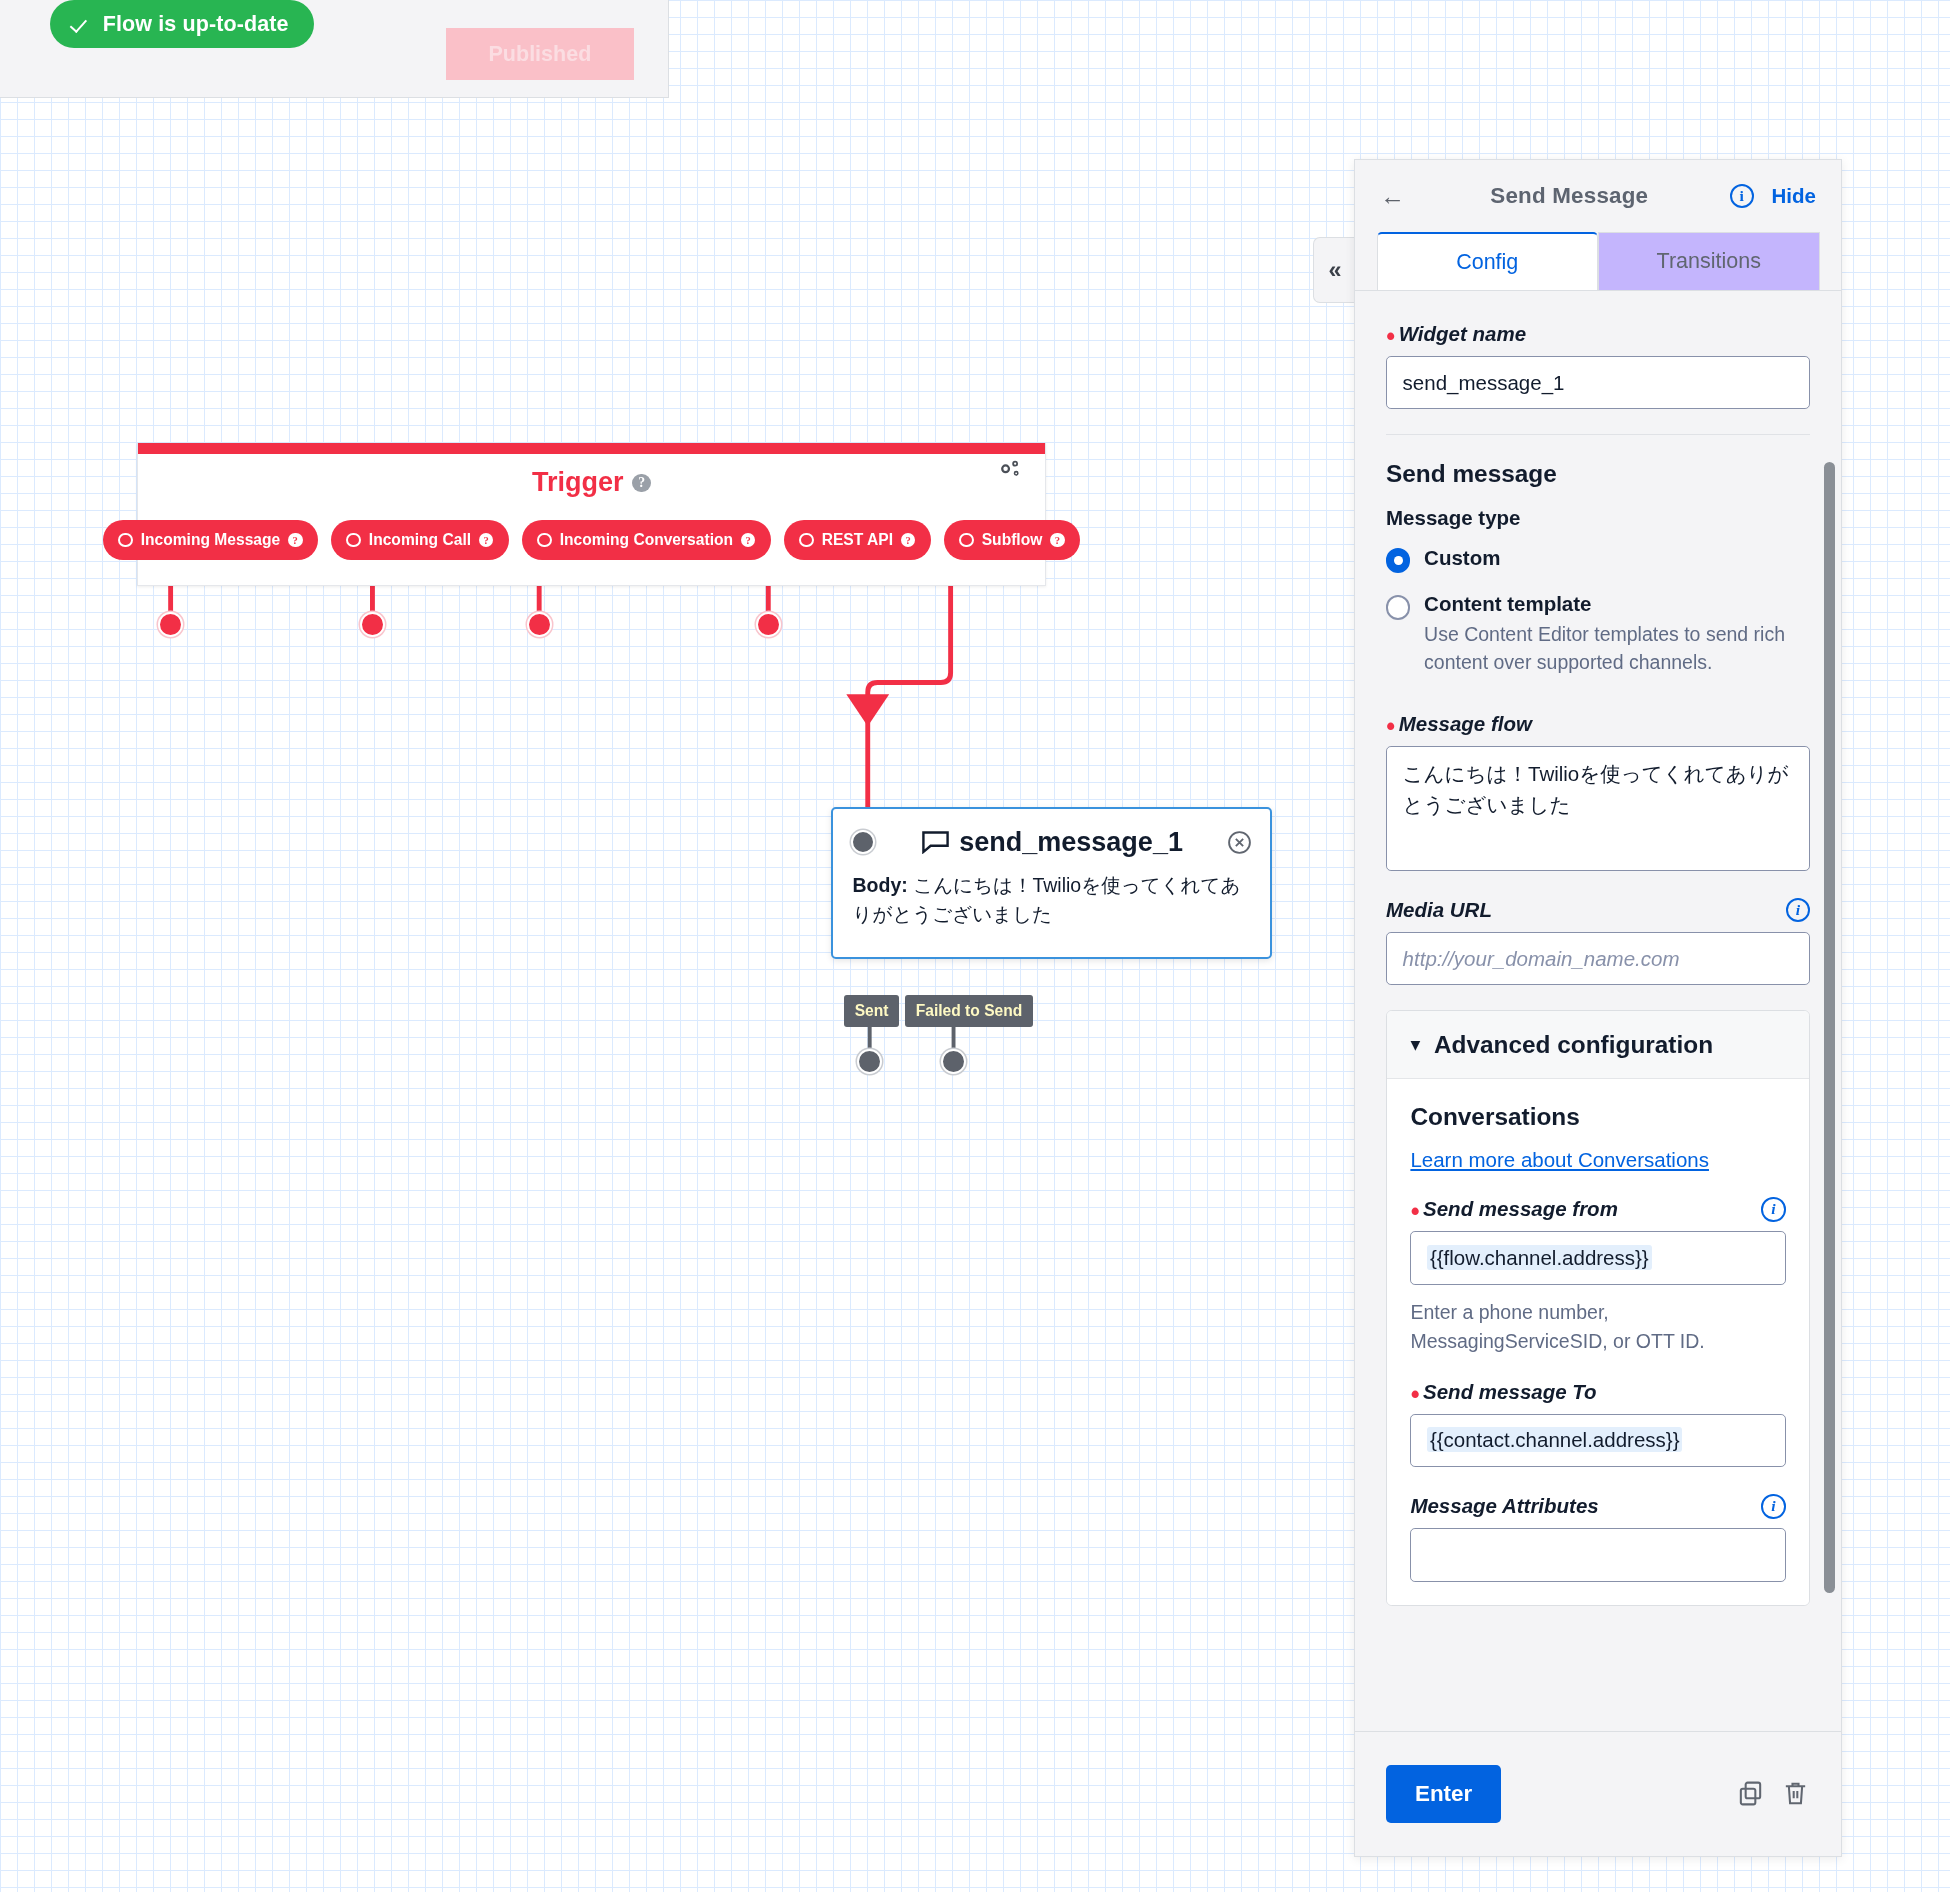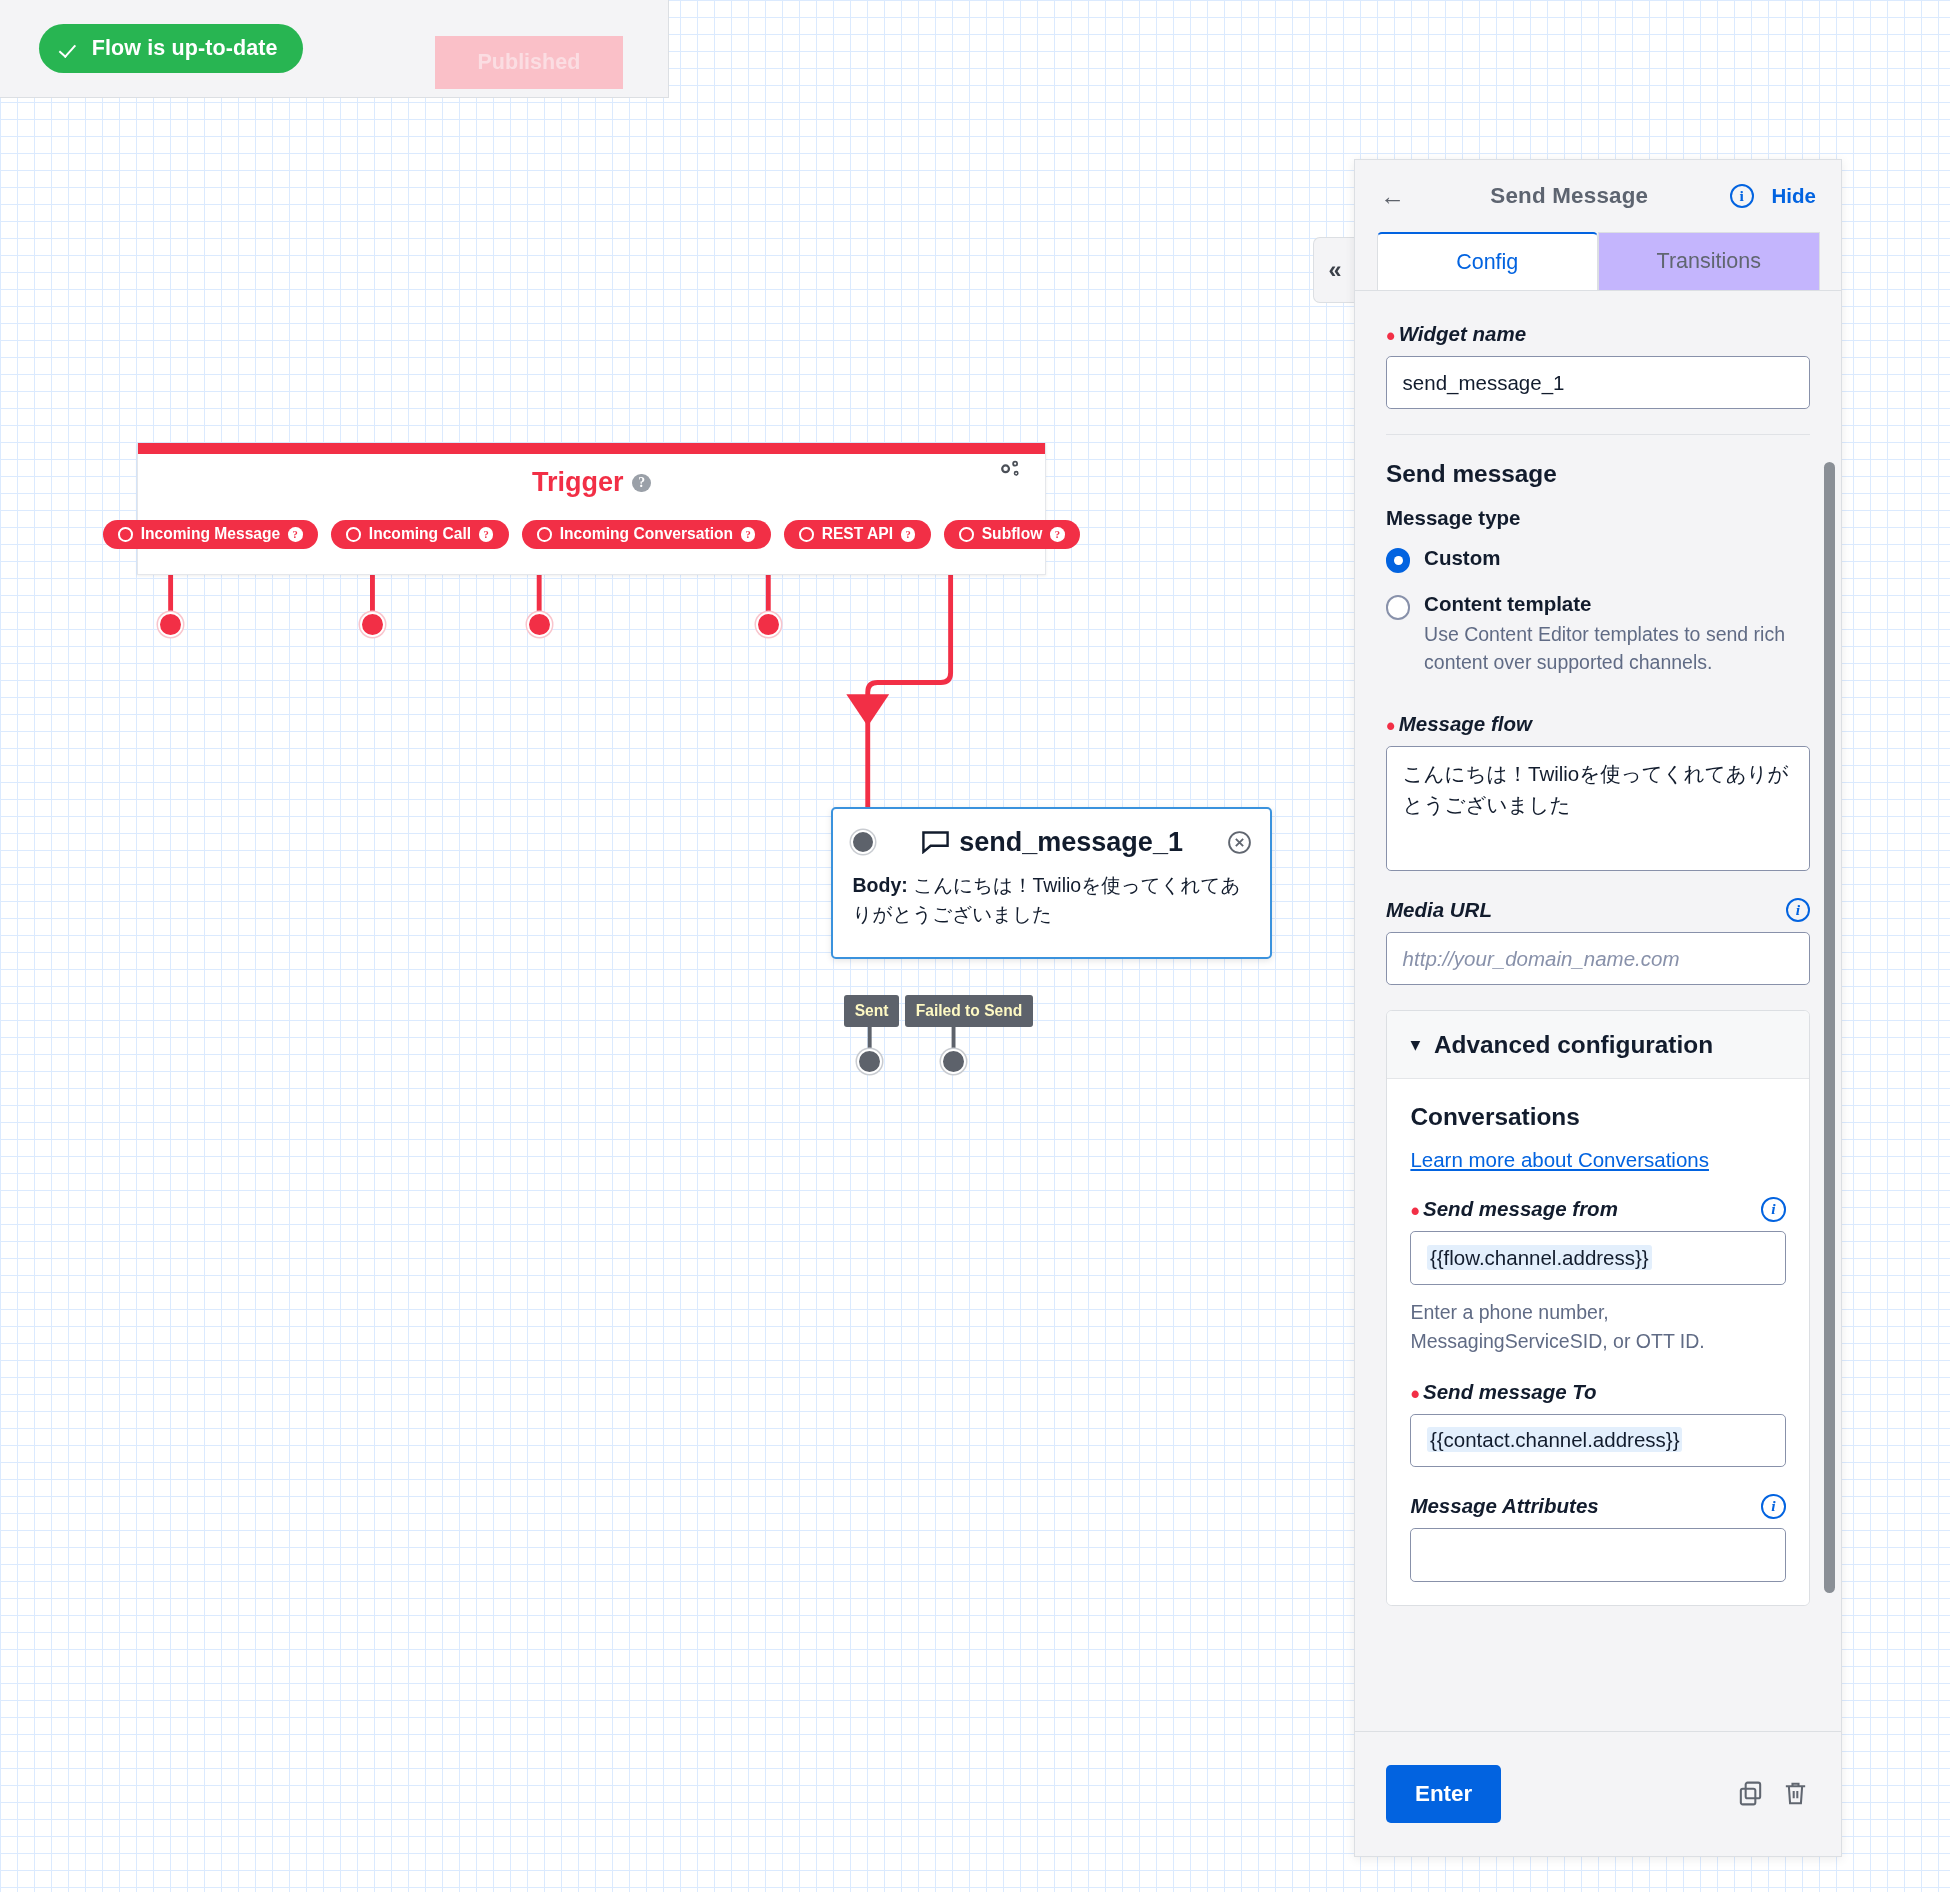--- a/index.html
+++ b/index.html
@@ -21,22 +21,22 @@
     background-position: 0 0;
   }
 
   
   #statusbar {
     position: absolute; left: 0; top: 0;
     width: 669px; height: 98px;
     background: #f4f4f6;
     border-right: 1px solid #dcdfe3;
     border-bottom: 1px solid #dcdfe3;
-    display: flex; align-items: center;
-    padding-left: 39px; gap: 132px;
+    display: flex; align-items: flex-start;
+    padding-left: 50px; gap: 132px;
     z-index: 20;
   }
   .pill-green {
     display: inline-flex; align-items: center; gap: 9.8px;
     background: #28b552; color: #ffffff;
     border-radius: 974px;
     padding: 11.7px 25px 11.7px 21.5px;
     font-size: 21.5px; font-weight: 600;
     letter-spacing: 0.1px;
     white-space: nowrap;
@@ -86,21 +86,21 @@
     position: absolute; right: 23.4px; top: 2px;
     width: 29px; height: 27px; color: #4a4f57;
   }
   #trigger-pills {
     display: flex; align-items: center; justify-content: center;
     gap: 12.7px; margin-top: 21.5px;
   }
   .tpill {
     display: inline-flex; align-items: center; gap: 7.8px;
     background: #f22f46; color: #ffffff;
-    border-radius: 974px; height: 29px;
+    border-radius: 974px; height: 40px;
     padding: 0 15.6px;
     font-size: 15.6px; font-weight: 600;
     white-space: nowrap;
   }
   .tpill .dot-ring {
     width: 14.6px; height: 14.6px; border-radius: 50%;
     border: 2px solid #ffffff; background: transparent;
     flex: none;
   }
 

